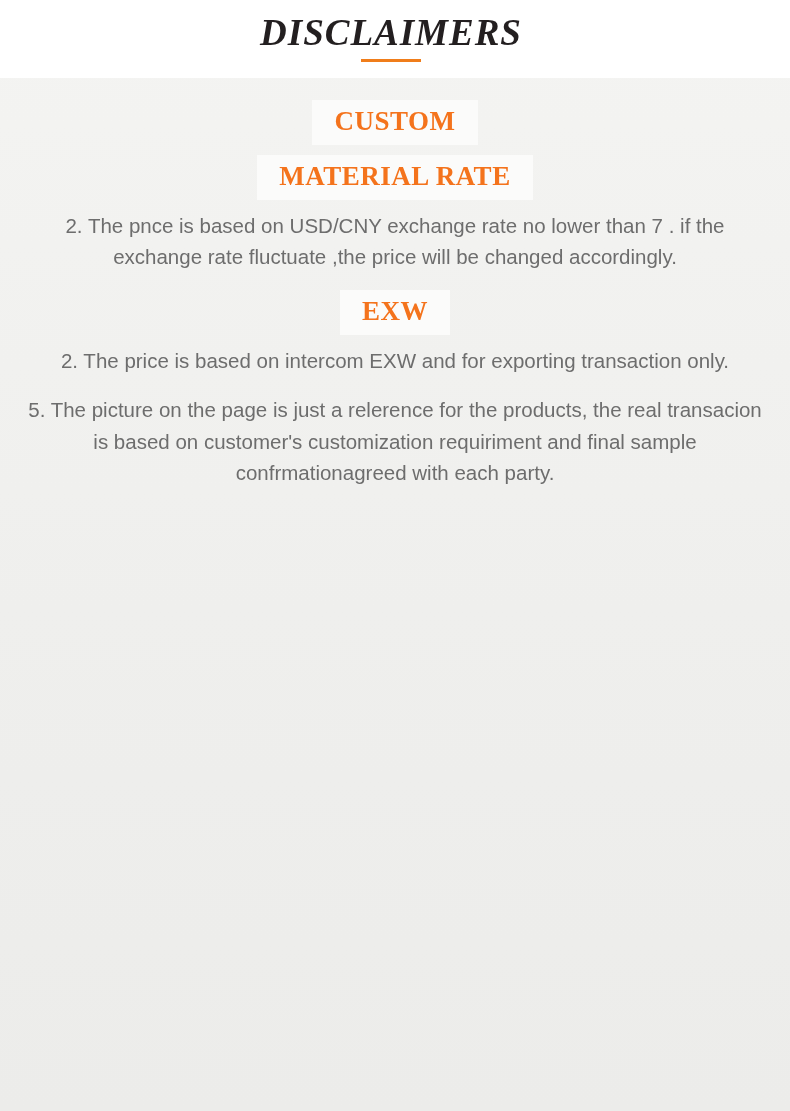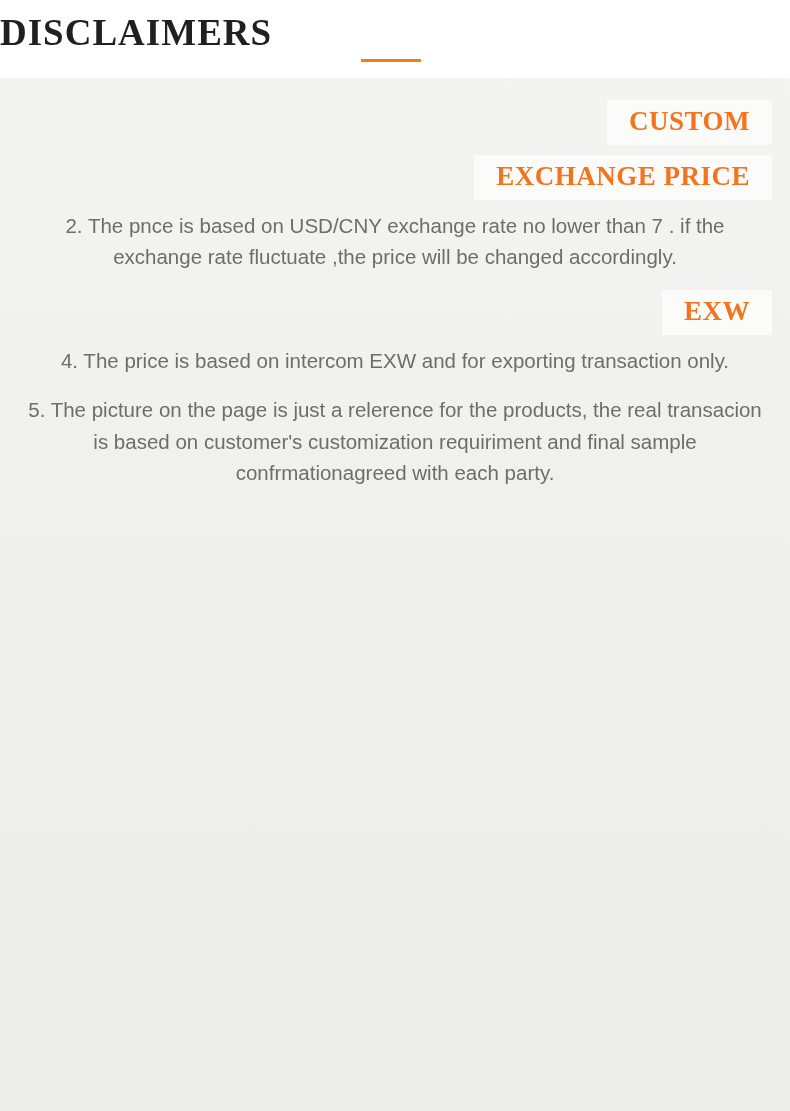--- a/index.html
+++ b/index.html
@@ -18,22 +18,23 @@
     position: relative;
     width: 790px;
     height: 1111px;
     background: linear-gradient(180deg, #f4f4f2 0%, #efefed 55%, #ececea 100%);
   }
 
   
   .header {
     background: #ffffff;
     padding: 14px 8px 10px 0;
-    text-align: left;
+    text-align: center;
     width: 100%;
+    font-style: italic;
   }
   .header-title {
     font-family: "Liberation Serif", serif;
     font-weight: bold;
     font-size: 37px;
     letter-spacing: 1px;
     color: #231f20;
     line-height: 1.05;
     margin: 0;
   }
@@ -53,21 +54,21 @@
 
   
   .content {
     padding: 22px 18px 0 18px;
   }
   .section {
     margin-bottom: 6px;
   }
   .section-heading-wrap {
     display: flex;
-    justify-content: flex-end;
+    justify-content: center;
     margin-bottom: 10px;
   }
   .section-heading {
     font-family: "Liberation Serif", serif;
     font-weight: bold;
     color: #f4731c;
     font-size: 27px;
     letter-spacing: 0.5px;
     line-height: 1.15;
     padding: 6px 22px 8px 22px;
@@ -101,31 +102,31 @@
   <div class="content">
 
     <div class="section">
       <div class="section-heading-wrap">
         <div class="section-heading">CUSTOM</div>
       </div>
     </div>
 
     <div class="section">
       <div class="section-heading-wrap">
-        <div class="section-heading">EXCHANGE PRICE</div>
+        <div class="section-heading">MATERIAL RATE</div>
       </div>
       <p class="section-body">2. The pnce is based on USD/CNY exchange rate no lower than 7 . if the exchange rate fluctuate ,the price will be changed accordingly.</p>
     </div>
 
 
     <div class="section">
       <div class="section-heading-wrap">
         <div class="section-heading">EXW</div>
       </div>
-      <p class="section-body">4. The price is based on intercom EXW and for exporting transaction only.</p>
+      <p class="section-body">2. The price is based on intercom EXW and for exporting transaction only.</p>
     </div>
 
     <div class="section">
       <p class="section-body">5. The picture on the page is just a relerence for the products, the real transacion is based on customer's customization requiriment and final sample confrmationagreed with each party.</p>
     </div>
 
   </div>
 </div>
 
 </body></html>

